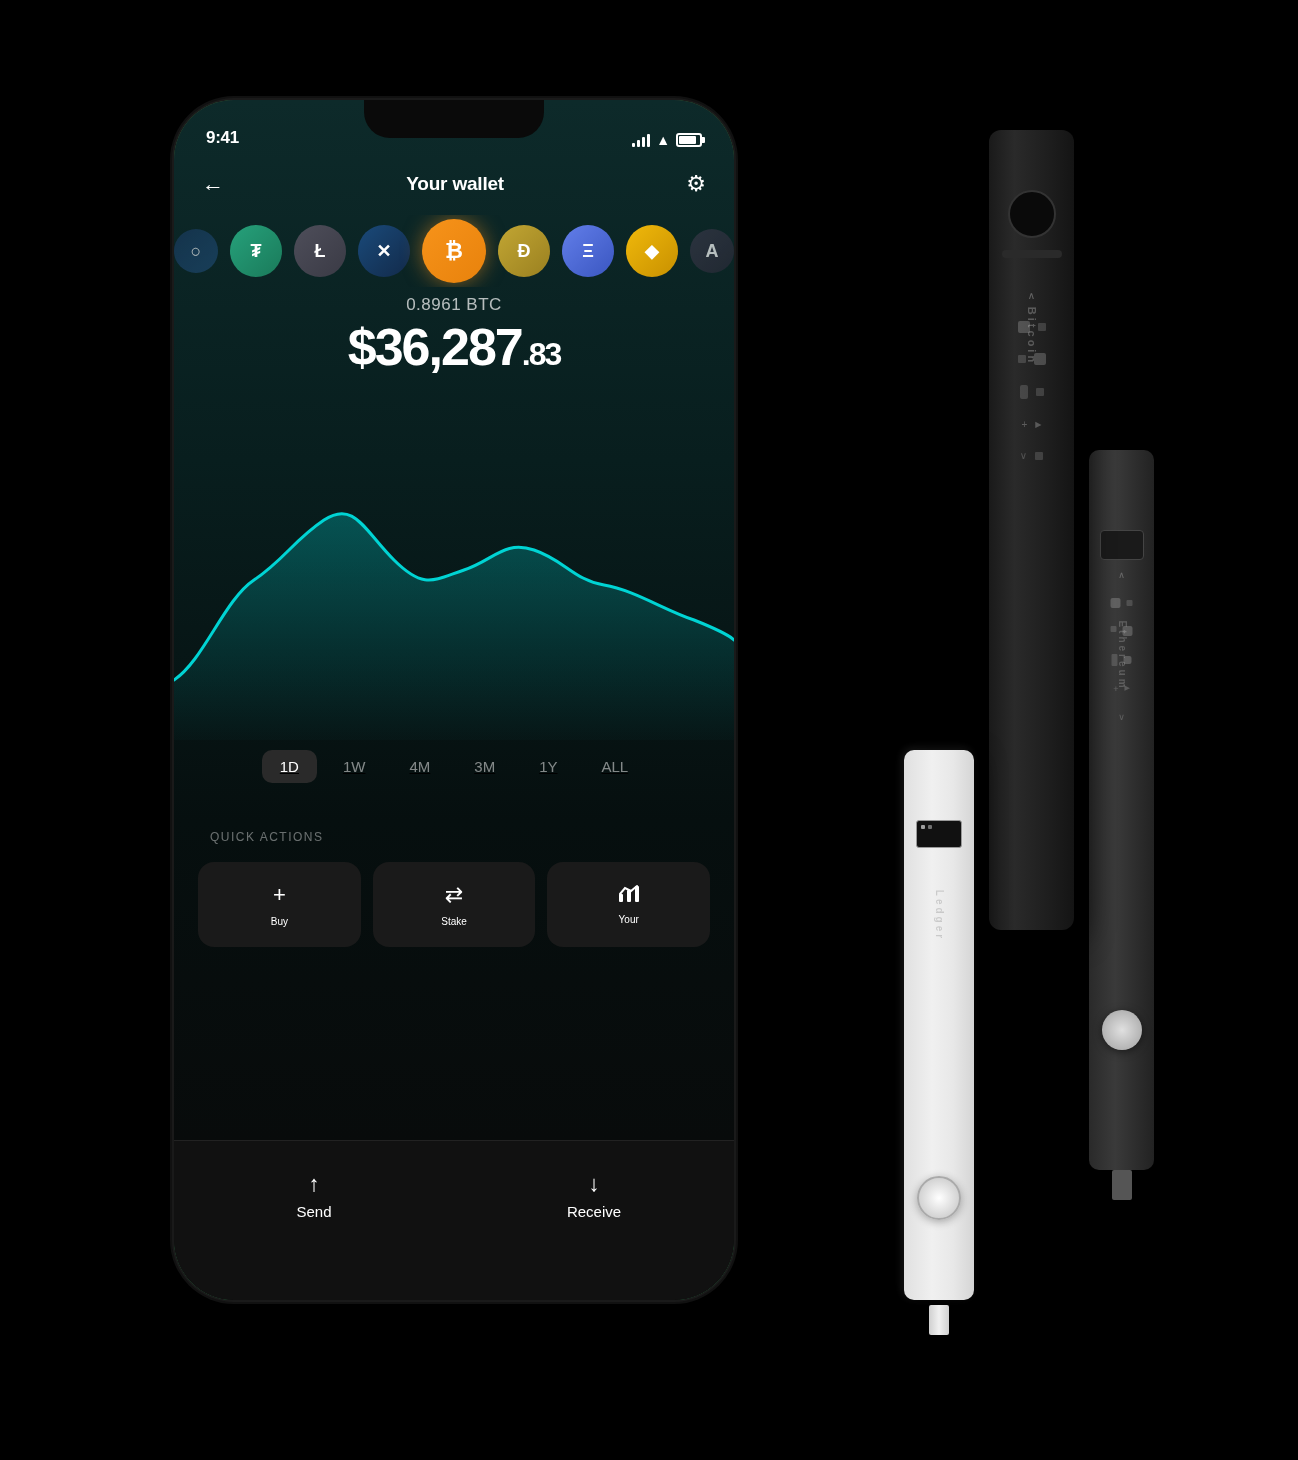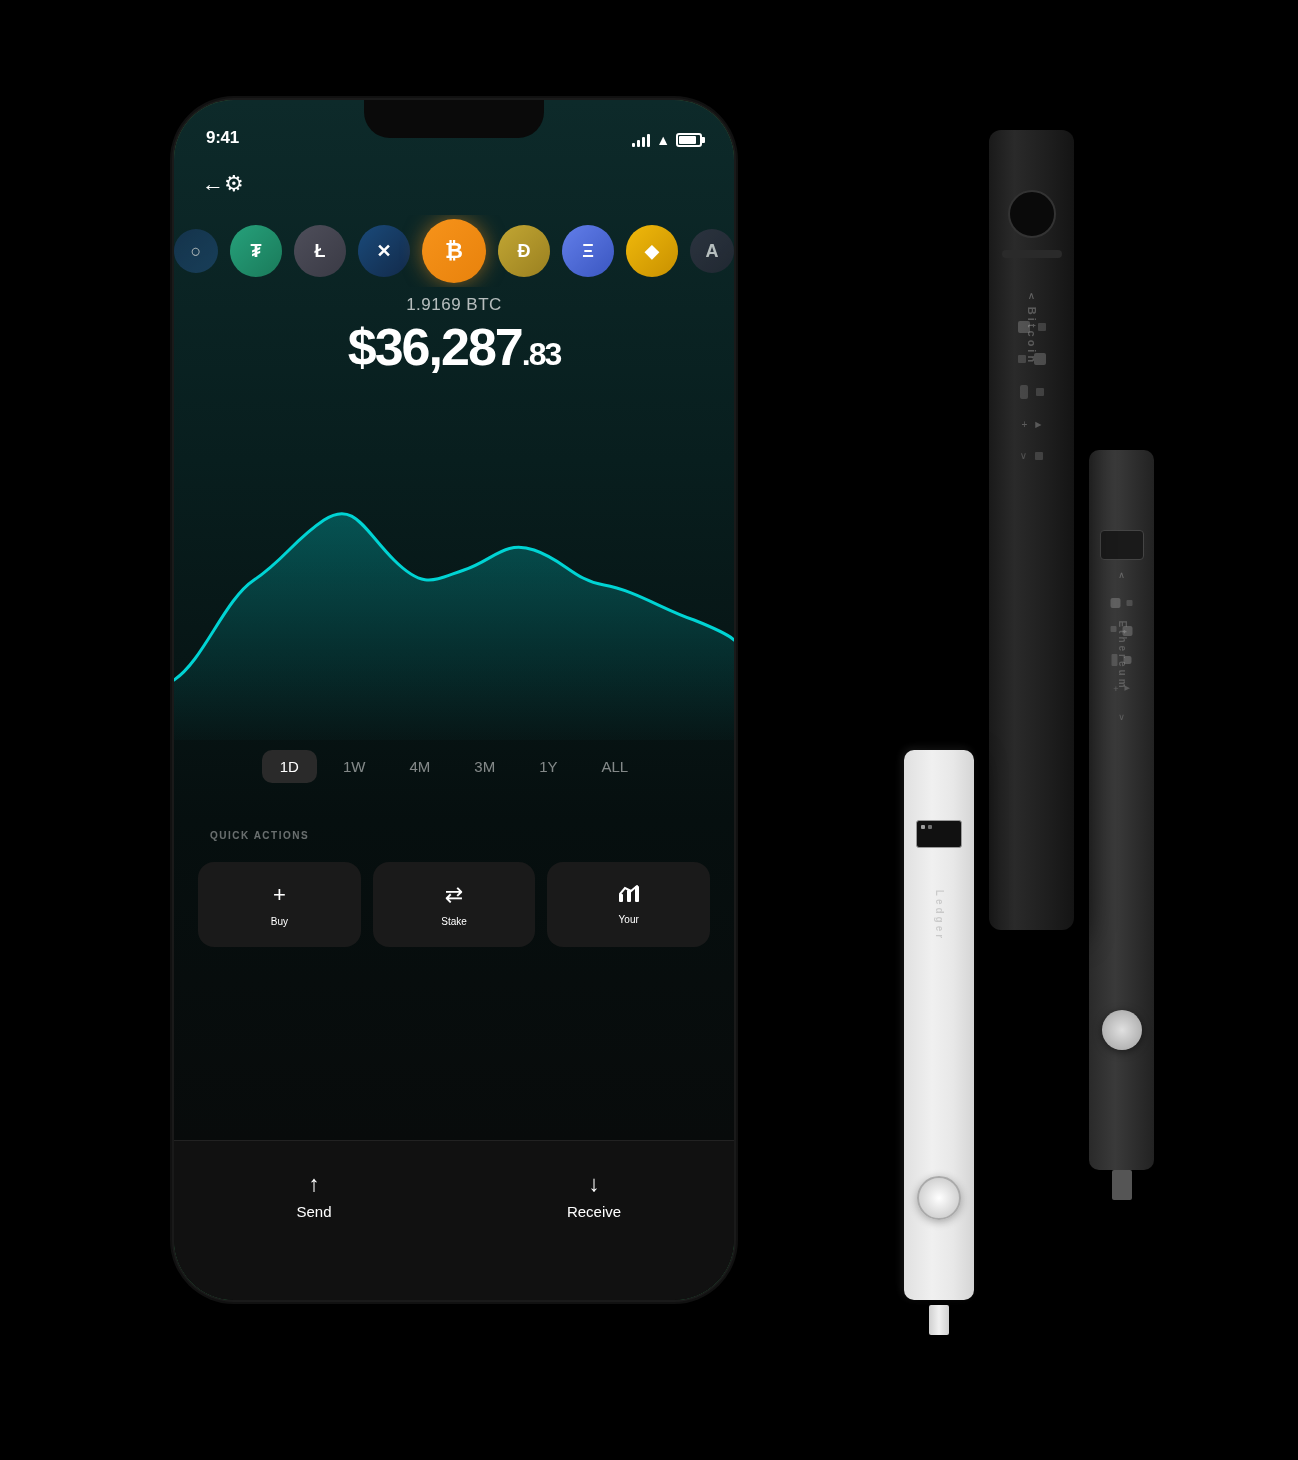--- a/index.html
+++ b/index.html
@@ -241,20 +241,21 @@
 
     
     .time-selector {
       position: absolute;
       top: 650px;
       left: 0; right: 0;
       display: flex;
       align-items: center;
       justify-content: center;
       gap: 8px;
+      text-decoration: underline;
     }
     .time-btn {
       padding: 8px 18px;
       border-radius: 10px;
       color: rgba(255,255,255,0.5);
       font-size: 15px;
       font-weight: 500;
       cursor: pointer;
       background: transparent;
       border: none;
@@ -264,22 +265,22 @@
       color: #fff;
       border-radius: 10px;
     }
 
     
     .quick-actions-label {
       position: absolute;
       top: 730px;
       left: 36px;
       color: rgba(255,255,255,0.4);
-      font-size: 10px;
-      font-weight: 700;
+      font-size: 12px;
+      font-weight: 400;
       letter-spacing: 1.5px;
       text-transform: uppercase;
     }
 
     .quick-actions {
       position: absolute;
       top: 762px;
       left: 24px;
       right: 24px;
       display: flex;
@@ -560,20 +561,21 @@
           </div>
           <span class="wifi-icon">▲</span>
           <div class="battery-icon">
             <div class="battery-fill"></div>
           </div>
         </div>
       </div>
 
       <div class="header">
         <span class="back-btn">←</span>
+        <span class="header-title">Your wallet</span>
         <span class="settings-btn">⚙</span>
       </div>
 
       <div class="coin-carousel">
 
         <div class="coin" style="background: linear-gradient(135deg, #1a3a5c, #1e4a70); opacity:0.7; width:44px; height:44px;">○</div>
 
         <div class="coin" style="background: linear-gradient(135deg, #26a17b, #1a7a5a);">₮</div>
 
         <div class="coin" style="background: linear-gradient(135deg, #4e4e5a, #3a3a45);">Ł</div>
@@ -585,21 +587,21 @@
         <div class="coin" style="background: linear-gradient(135deg, #c2a633, #9a8020);">Ð</div>
 
         <div class="coin" style="background: linear-gradient(135deg, #627eea, #3a56c0);">Ξ</div>
 
         <div class="coin" style="background: linear-gradient(135deg, #f0b90b, #c89000);">◆</div>
 
         <div class="coin" style="background: linear-gradient(135deg, #3a3a4a, #2a2a38); opacity:0.7; width:44px; height:44px;">A</div>
       </div>
 
       <div class="amount-section">
-        <div class="btc-amount">1.9169 BTC</div>
+        <div class="btc-amount">0.8961 BTC</div>
         <div class="usd-amount">
           <span>$36,287</span><span class="cents">.83</span>
         </div>
       </div>
 
       <div class="chart-area">
         <svg class="chart-svg" viewBox="0 0 560 300" preserveAspectRatio="none">
           <defs>
             <linearGradient id="chartGrad" x1="0" y1="0" x2="0" y2="1">
               <stop offset="0%" stop-color="#00d4d4" stop-opacity="0.3"></stop>

